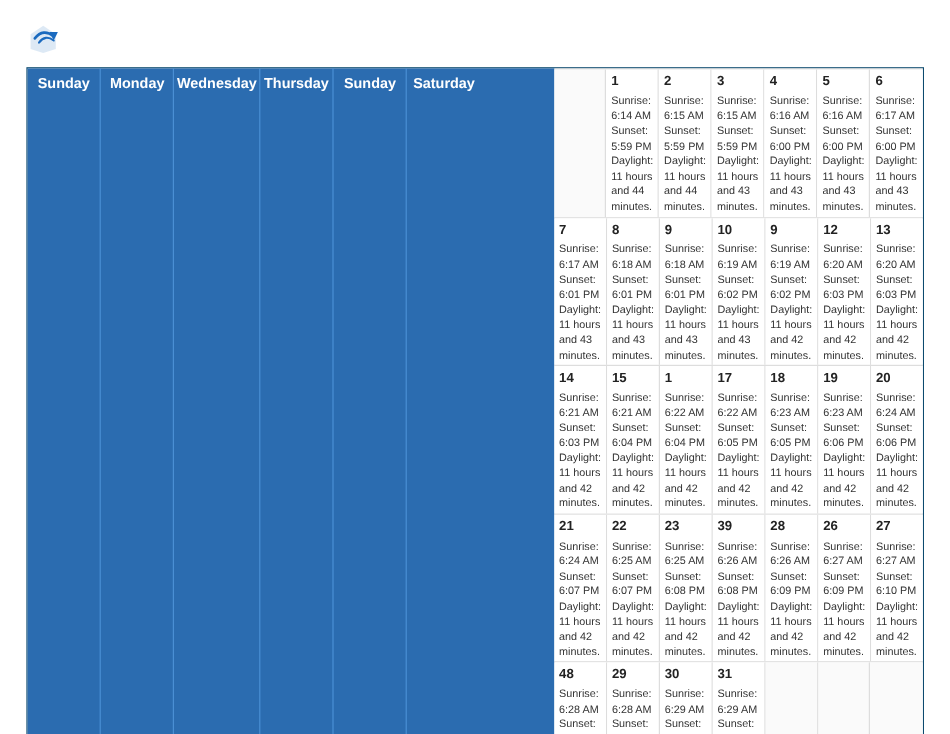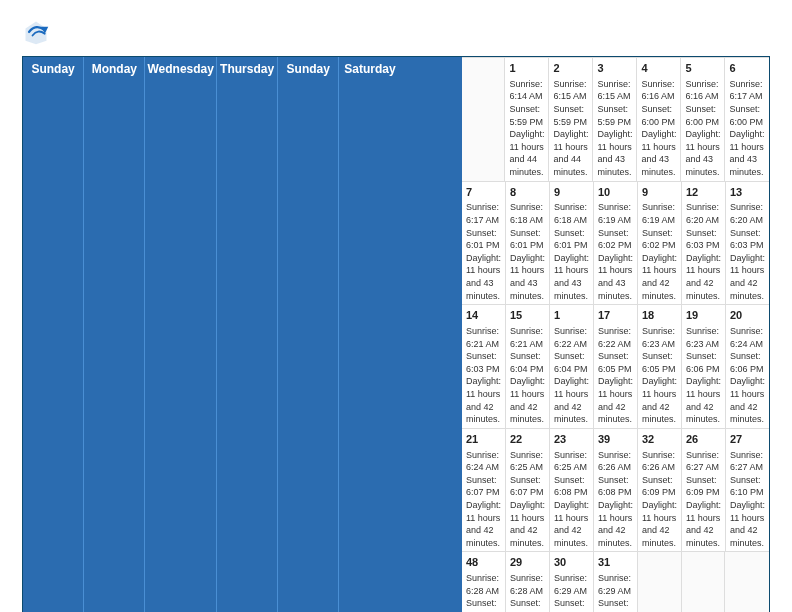--- a/index.html
+++ b/index.html
@@ -241,21 +241,21 @@
           </div>
           <div class="cal-cell">
             <span class="day-num">23</span>
             <div class="cell-info">Sunrise: 6:25 AM<br>Sunset: 6:08 PM<br>Daylight: 11 hours and 42 minutes.</div>
           </div>
           <div class="cal-cell">
             <span class="day-num">39</span>
             <div class="cell-info">Sunrise: 6:26 AM<br>Sunset: 6:08 PM<br>Daylight: 11 hours and 42 minutes.</div>
           </div>
           <div class="cal-cell">
-            <span class="day-num">32</span>
+            <span class="day-num">28</span>
             <div class="cell-info">Sunrise: 6:26 AM<br>Sunset: 6:09 PM<br>Daylight: 11 hours and 42 minutes.</div>
           </div>
           <div class="cal-cell">
             <span class="day-num">26</span>
             <div class="cell-info">Sunrise: 6:27 AM<br>Sunset: 6:09 PM<br>Daylight: 11 hours and 42 minutes.</div>
           </div>
           <div class="cal-cell">
             <span class="day-num">27</span>
             <div class="cell-info">Sunrise: 6:27 AM<br>Sunset: 6:10 PM<br>Daylight: 11 hours and 42 minutes.</div>
           </div>

